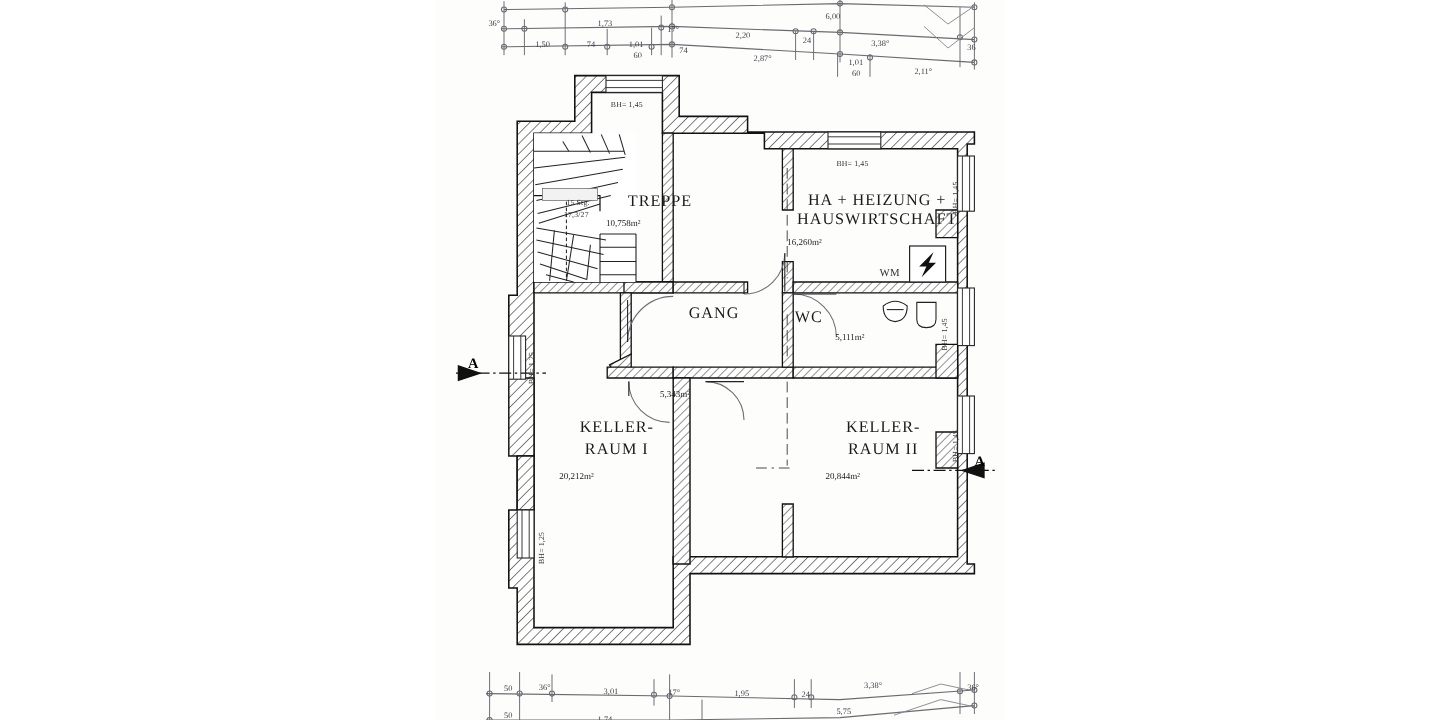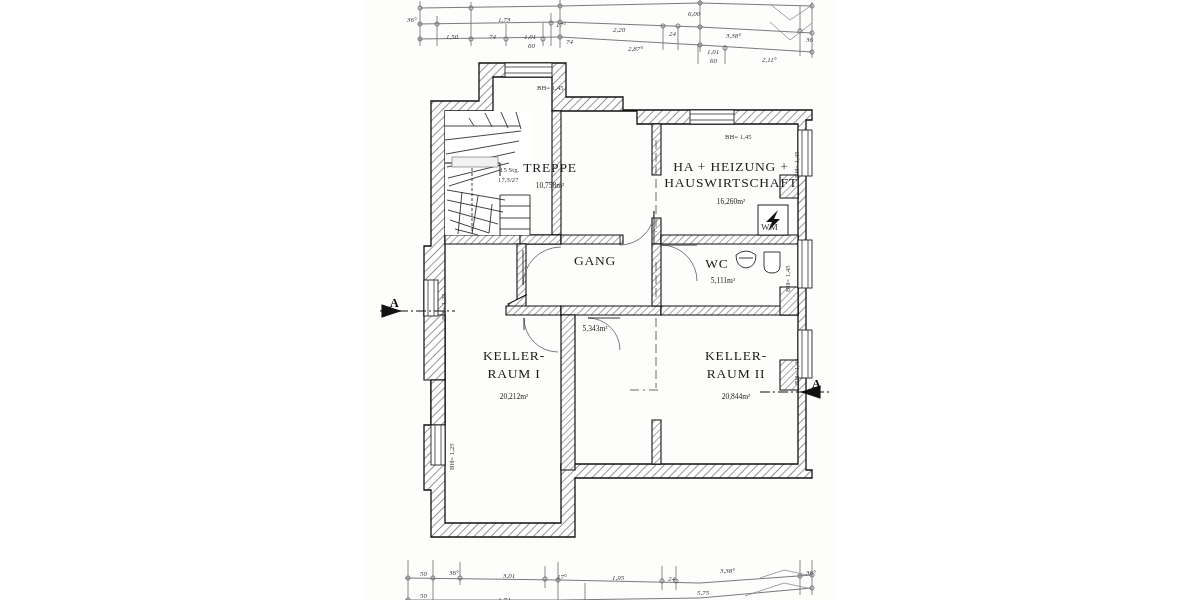--- a/index.html
+++ b/index.html
@@ -7,24 +7,24 @@
        font-family:"Liberation Serif", serif;color:#111;}
   #page{position:relative;width:1200px;height:600px;background:#fdfdfb;}
   #sheet{position:absolute;left:0;top:0;width:1200px;height:600px;}
   .sideband{position:absolute;top:0;height:600px;background:#ffffff;}
   #band-l{left:0;width:362px;}
   #band-r{right:0;width:362px;}
   svg{display:block;}
   .lbl{position:absolute;white-space:nowrap;letter-spacing:.02em;}
   .room-name{font-size:13.5px;font-variant:small-caps;letter-spacing:.06em;
              color:#1a1a1a;text-align:center;font-weight:400;}
-  .room-area{font-size:7.5px;color:#222;text-align:center;letter-spacing:0;}
-  .tiny{font-size:6.5px;color:#333;margin-left:28px;}
+  .room-area{font-size:7.5px;color:#222;letter-spacing:0;}
+  .tiny{font-size:6.5px;color:#333;}
   .vlab{font-size:6.5px;color:#333;transform-origin:0 0;}
-  .dim{position:absolute;font-size:7px;color:#3a3a46;font-family:"Liberation Serif",serif;font-style:italic;}
+  .dim{position:absolute;font-size:7px;color:#3a3a46;font-family:"Liberation Serif",serif;}
   .secmark{position:absolute;font-size:12px;font-weight:bold;color:#000;}
 </style>
 </head>
 <body>
 
 <div id="page">
 
   <svg id="sheet" viewBox="0 0 1200 600">
     <defs>
       <pattern id="hatch" width="6" height="6" patternTransform="rotate(45)" patternUnits="userSpaceOnUse">
@@ -299,21 +299,21 @@
   <div class="lbl tiny" style="left:472px;top:166px;">15 Stg.</div>
   <div class="lbl tiny" style="left:470px;top:176px;">17,3/27</div>
 
   <div class="lbl room-name" style="left:656px;top:159px;width:150px;">HA + HEIZUNG +</div>
   <div class="lbl room-name" style="left:656px;top:175px;width:150px;">HAUSWIRTSCHAFT</div>
   <div class="lbl room-area" style="left:656px;top:197px;width:150px;">16,260m²</div>
 
   <div class="lbl room-name" style="left:550px;top:253px;width:90px;">GANG</div>
   <div class="lbl room-area" style="left:550px;top:286px;width:90px;margin-top:38px;">5,343m²</div>
 
-  <div class="lbl room-name" style="left:690px;top:256px;width:54px;">WC</div>
+  <div class="lbl room-name" style="left:647px;top:256px;width:54px;">WC</div>
   <div class="lbl room-area" style="left:696px;top:276px;width:54px;">5,111m²</div>
 
   <div class="lbl room-name" style="left:466px;top:348px;width:96px;">KELLER-</div>
   <div class="lbl room-name" style="left:466px;top:366px;width:96px;">RAUM I</div>
   <div class="lbl room-area" style="left:466px;top:392px;width:96px;">20,212m²</div>
 
   <div class="lbl room-name" style="left:688px;top:348px;width:96px;">KELLER-</div>
   <div class="lbl room-name" style="left:688px;top:366px;width:96px;">RAUM II</div>
   <div class="lbl room-area" style="left:688px;top:392px;width:96px;">20,844m²</div>
 

